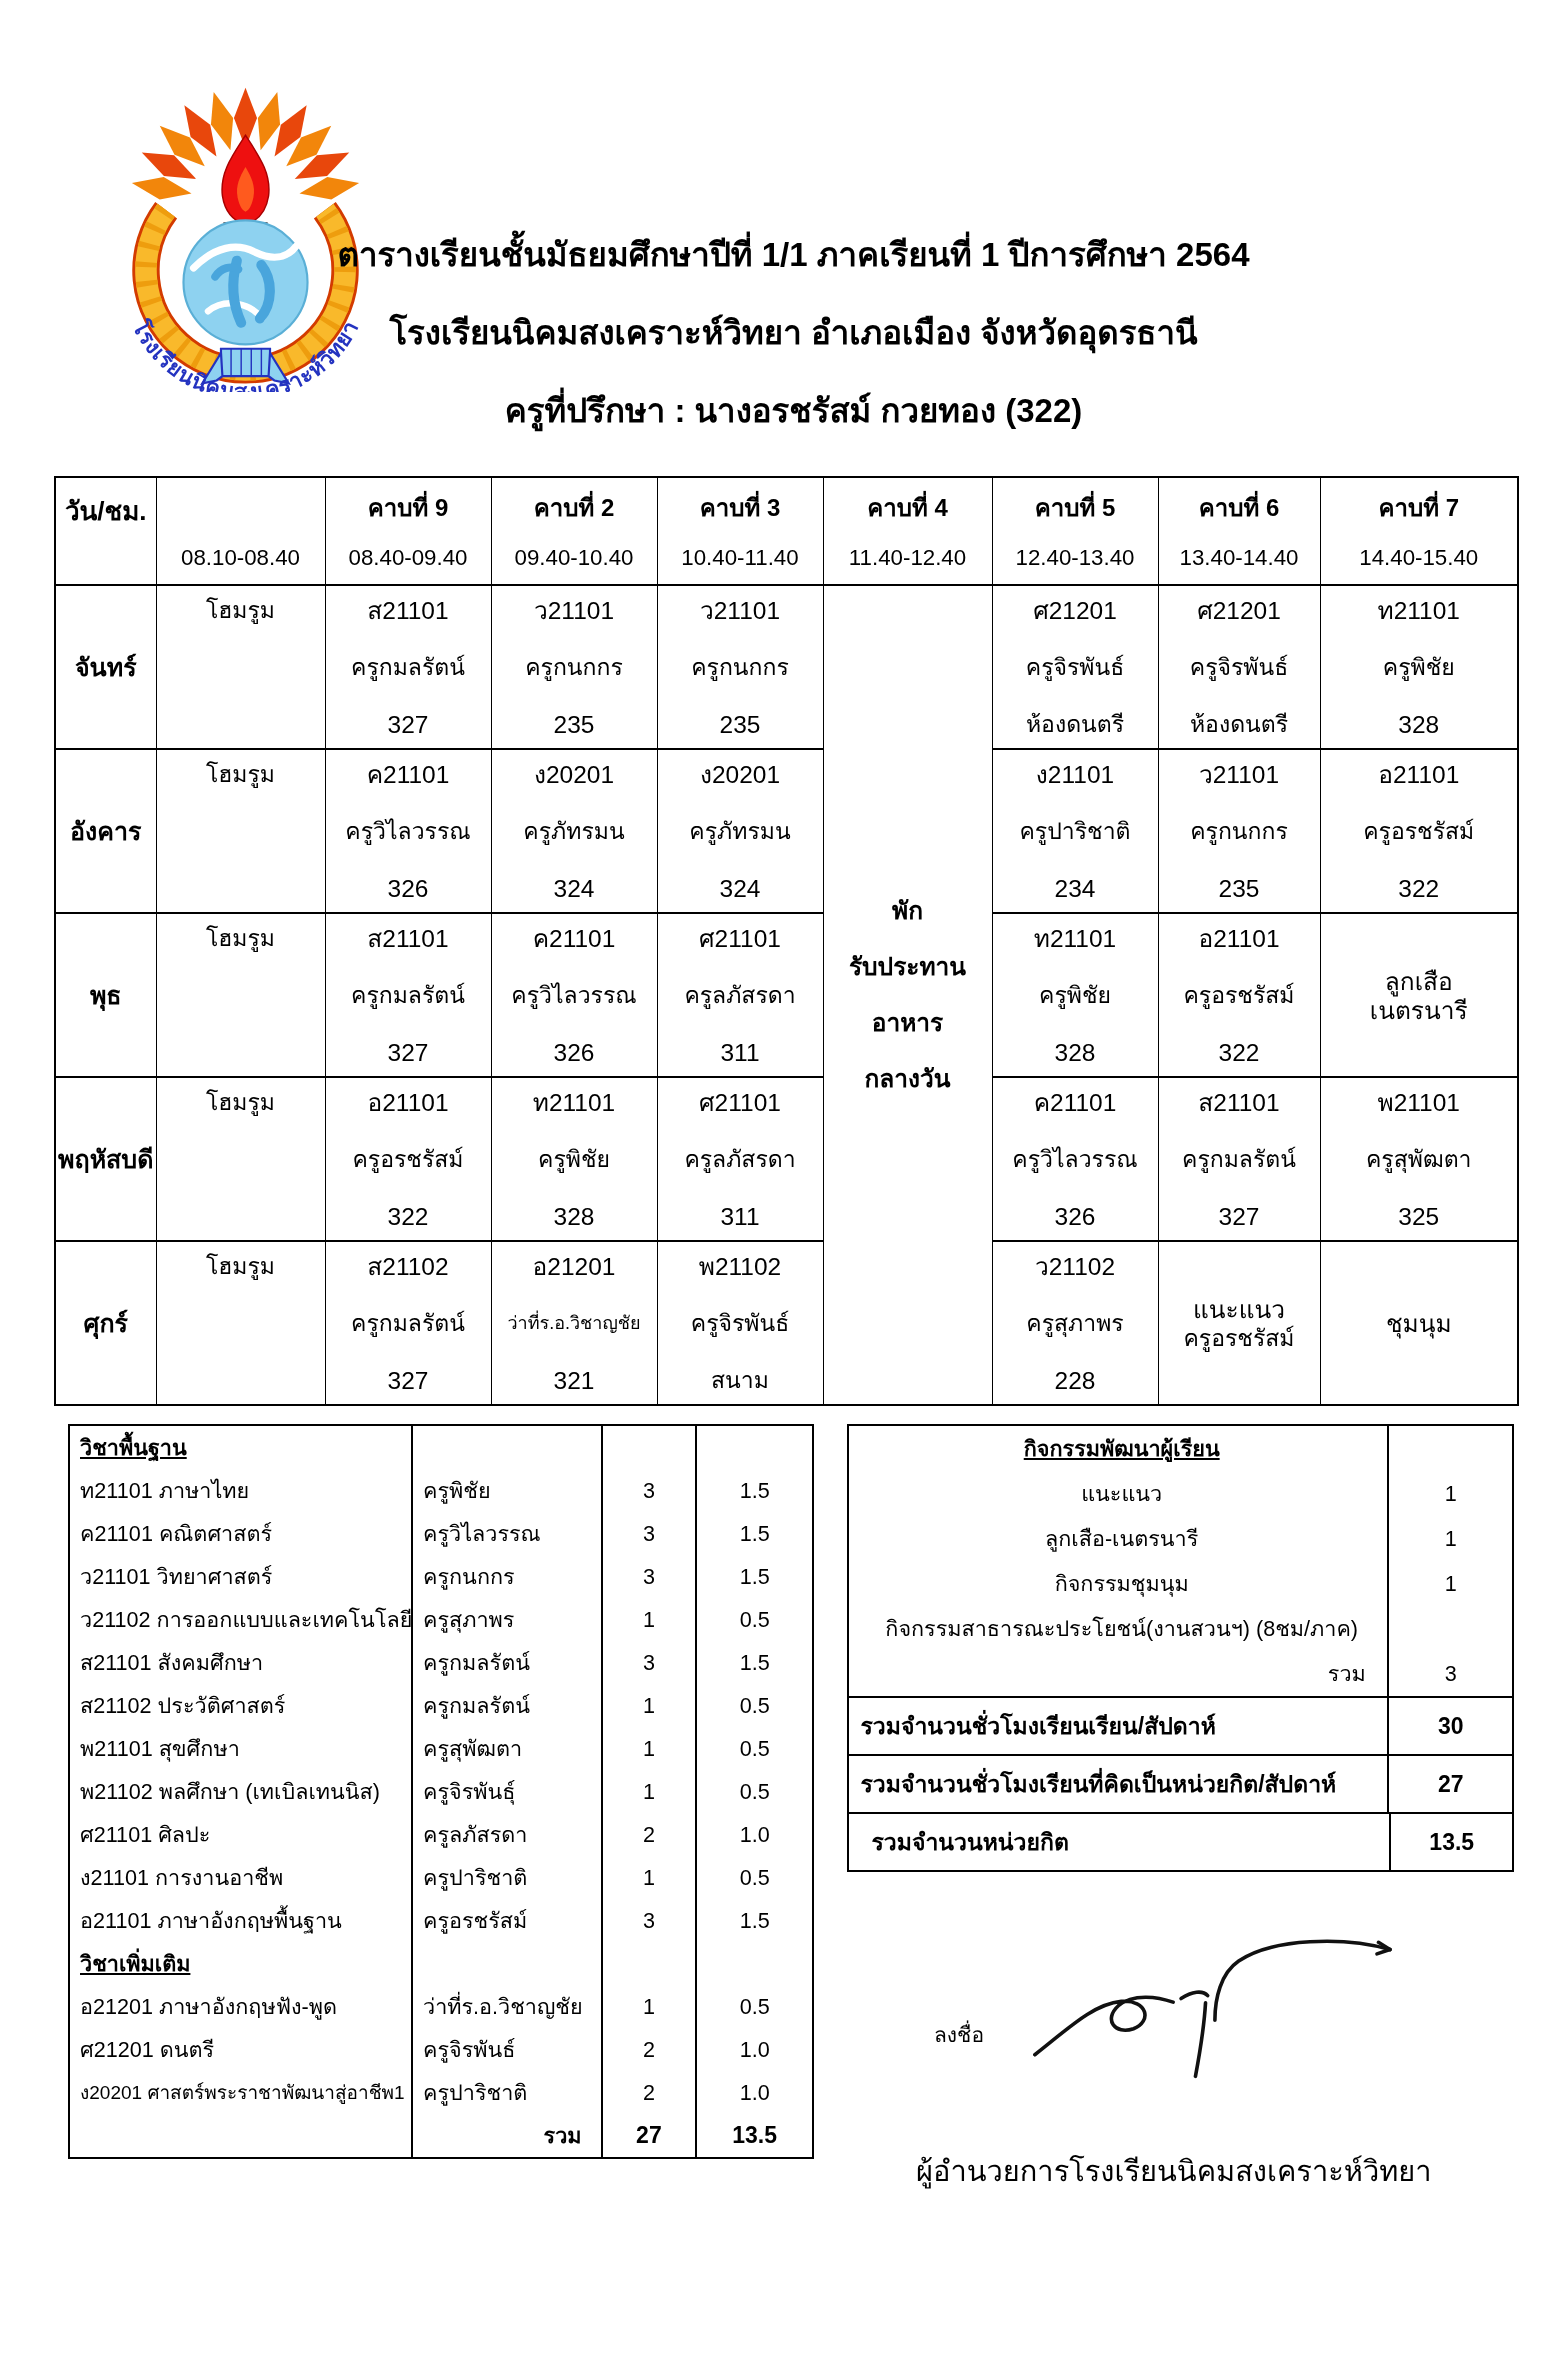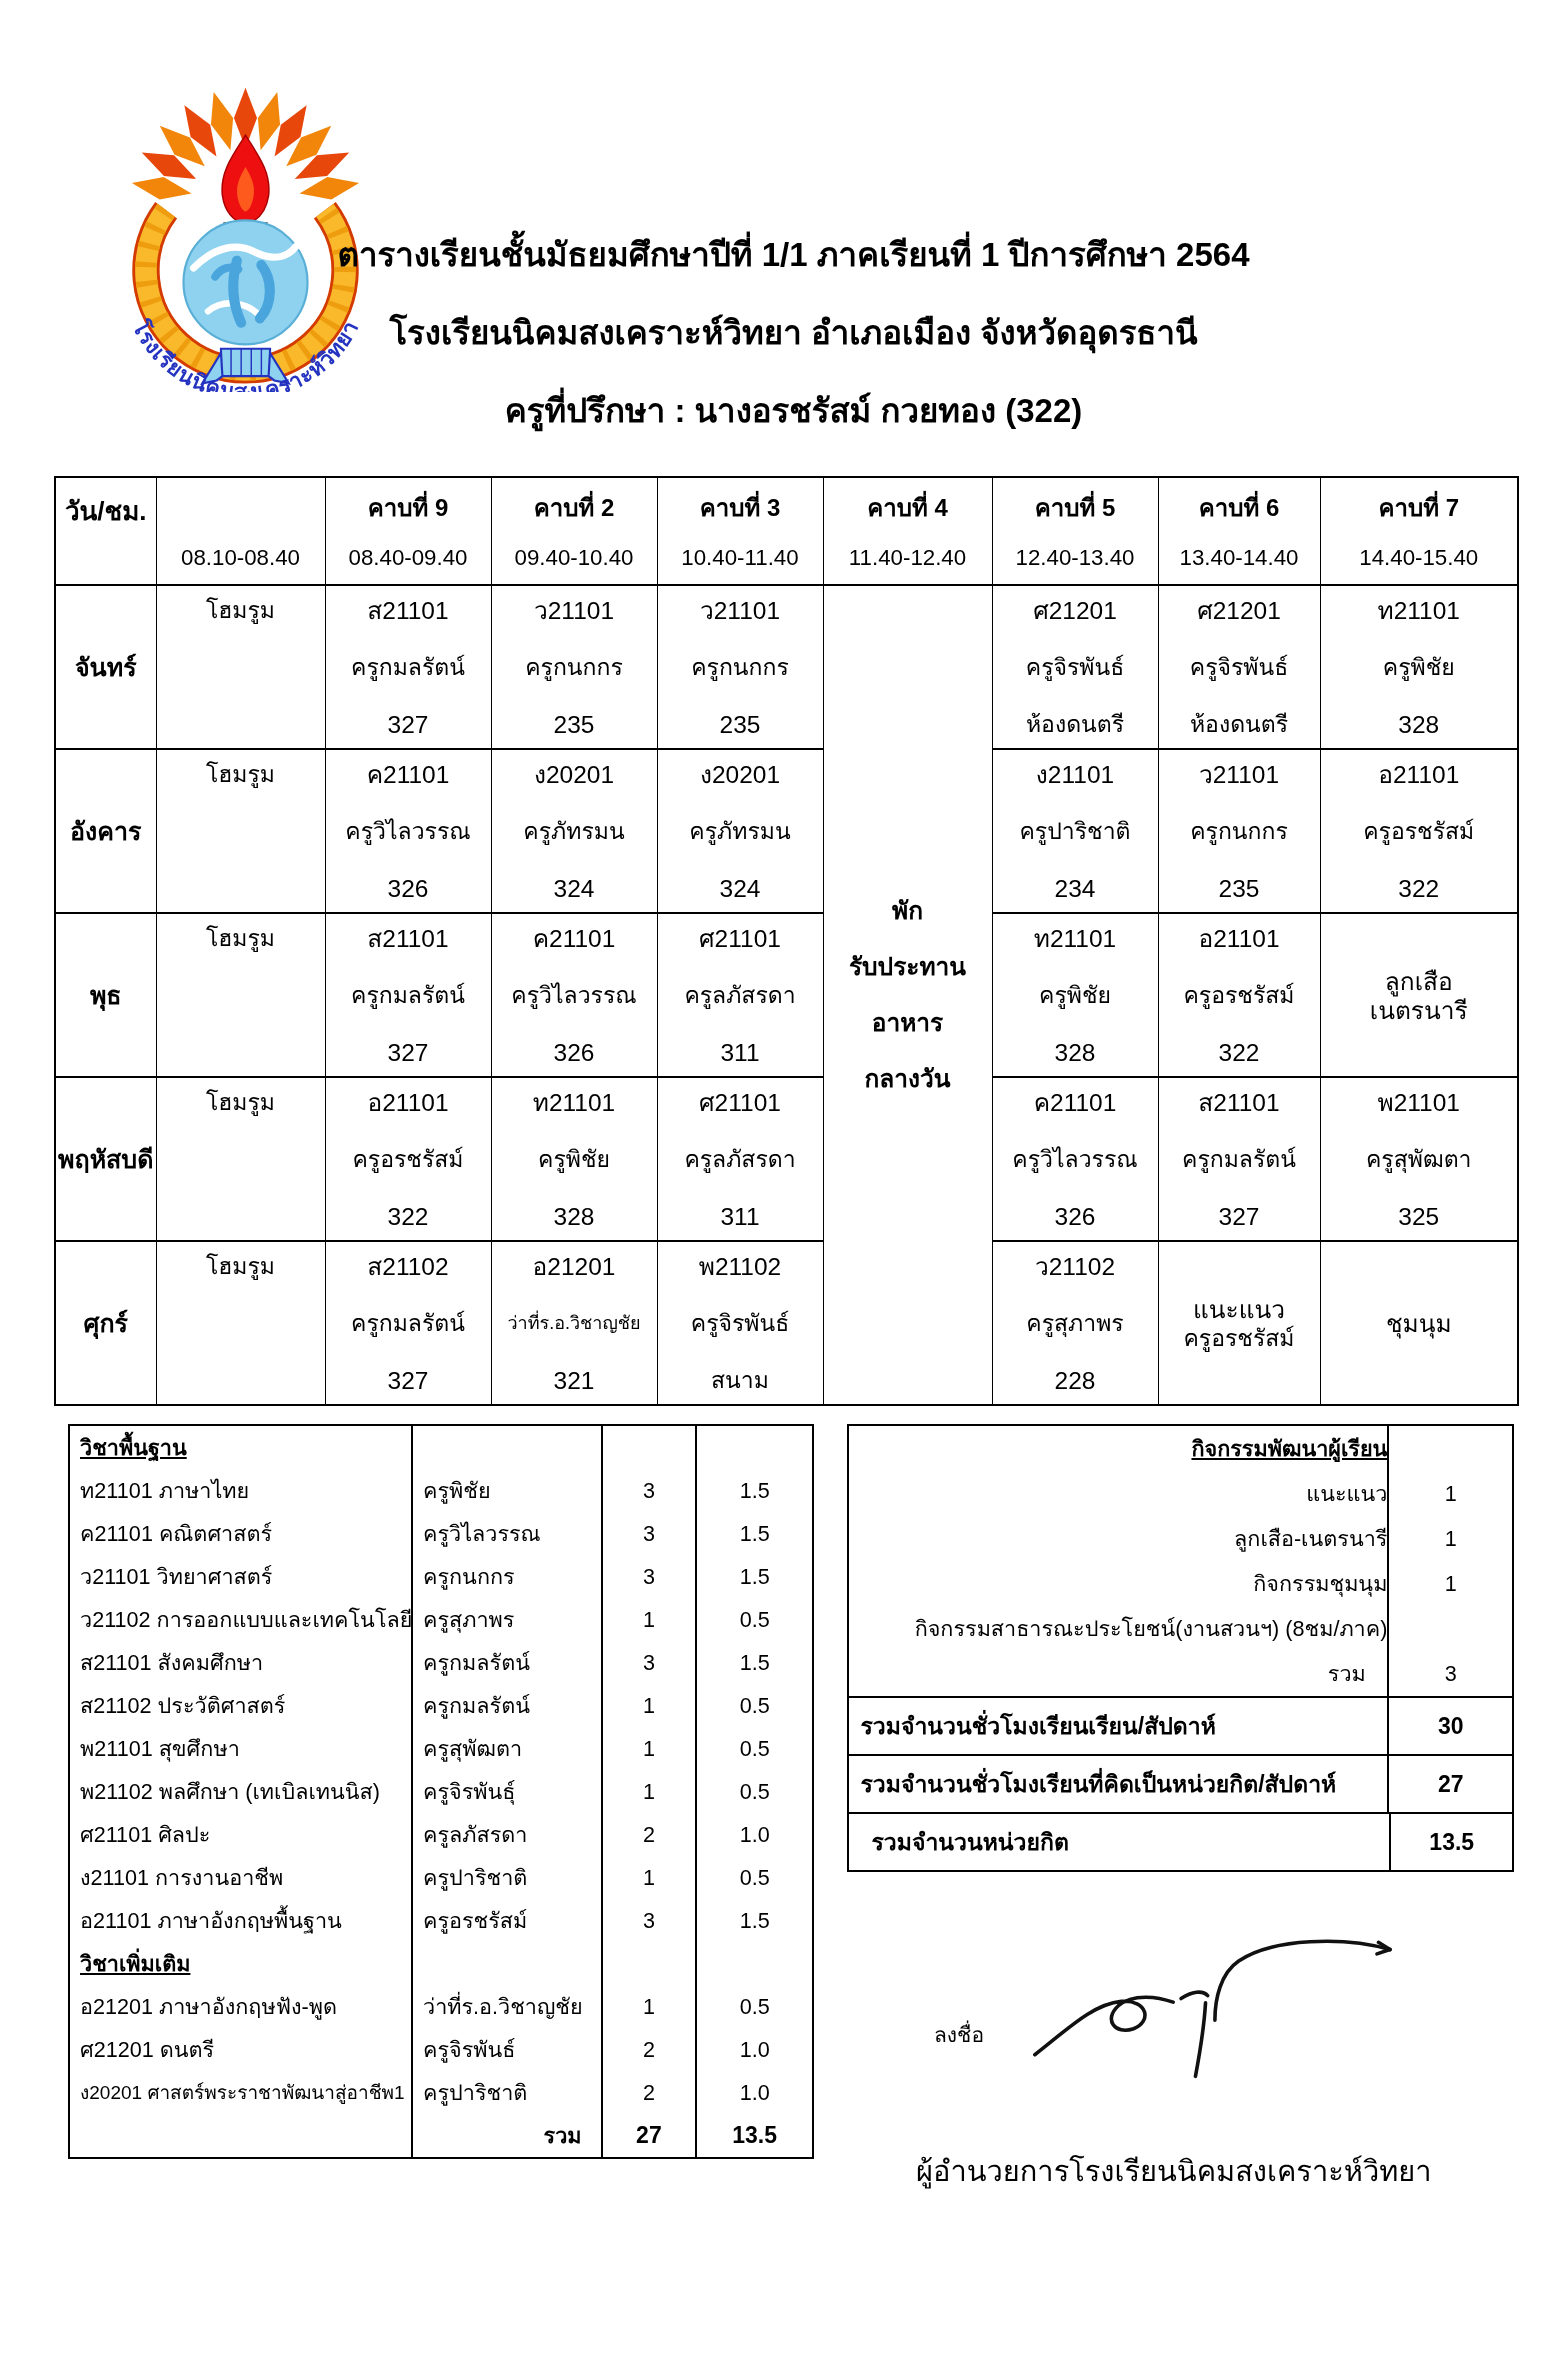--- a/index.html
+++ b/index.html
@@ -53,21 +53,21 @@
   .sr.sm{font-size:19px;}
   .sr.total-lbl{font-weight:bold;text-align:right;padding-right:19px;padding-left:0;}
   .sr.total-val{font-weight:bold;font-size:23px;}
 
   
   .act{position:absolute;left:847px;top:1424px;width:667px;border:2.2px solid #000;box-sizing:border-box;}
   .act-main{display:flex;border-bottom:2.2px solid #000;}
   .act-labels{width:542px;border-right:2.2px solid #000;box-sizing:border-box;}
   .act-values{width:123px;}
   .ar{height:45px;line-height:45px;font-size:21.6px;white-space:nowrap;overflow:hidden;}
-  .act-labels .ar{padding-left:7px;text-align:right;}
+  .act-labels .ar{padding-left:7px;text-align:center;}
   .act-values .ar{text-align:center;}
   .ar.act-h{font-weight:bold;text-decoration:underline;}
   .ar.act-total{text-align:right;padding-right:21.6px;padding-left:0;}
   .act-sumrow{display:flex;border-bottom:2.2px solid #000;}
   .act-sumrow:last-child{border-bottom:none;margin-left:11px;}
   .asl{width:542px;border-right:2.2px solid #000;box-sizing:border-box;height:56px;line-height:56px;
        font-weight:bold;font-size:23px;padding-left:11.5px;white-space:nowrap;overflow:hidden;}
   .asv{width:123px;height:56px;line-height:56px;font-weight:bold;font-size:23px;text-align:center;}
 
   

